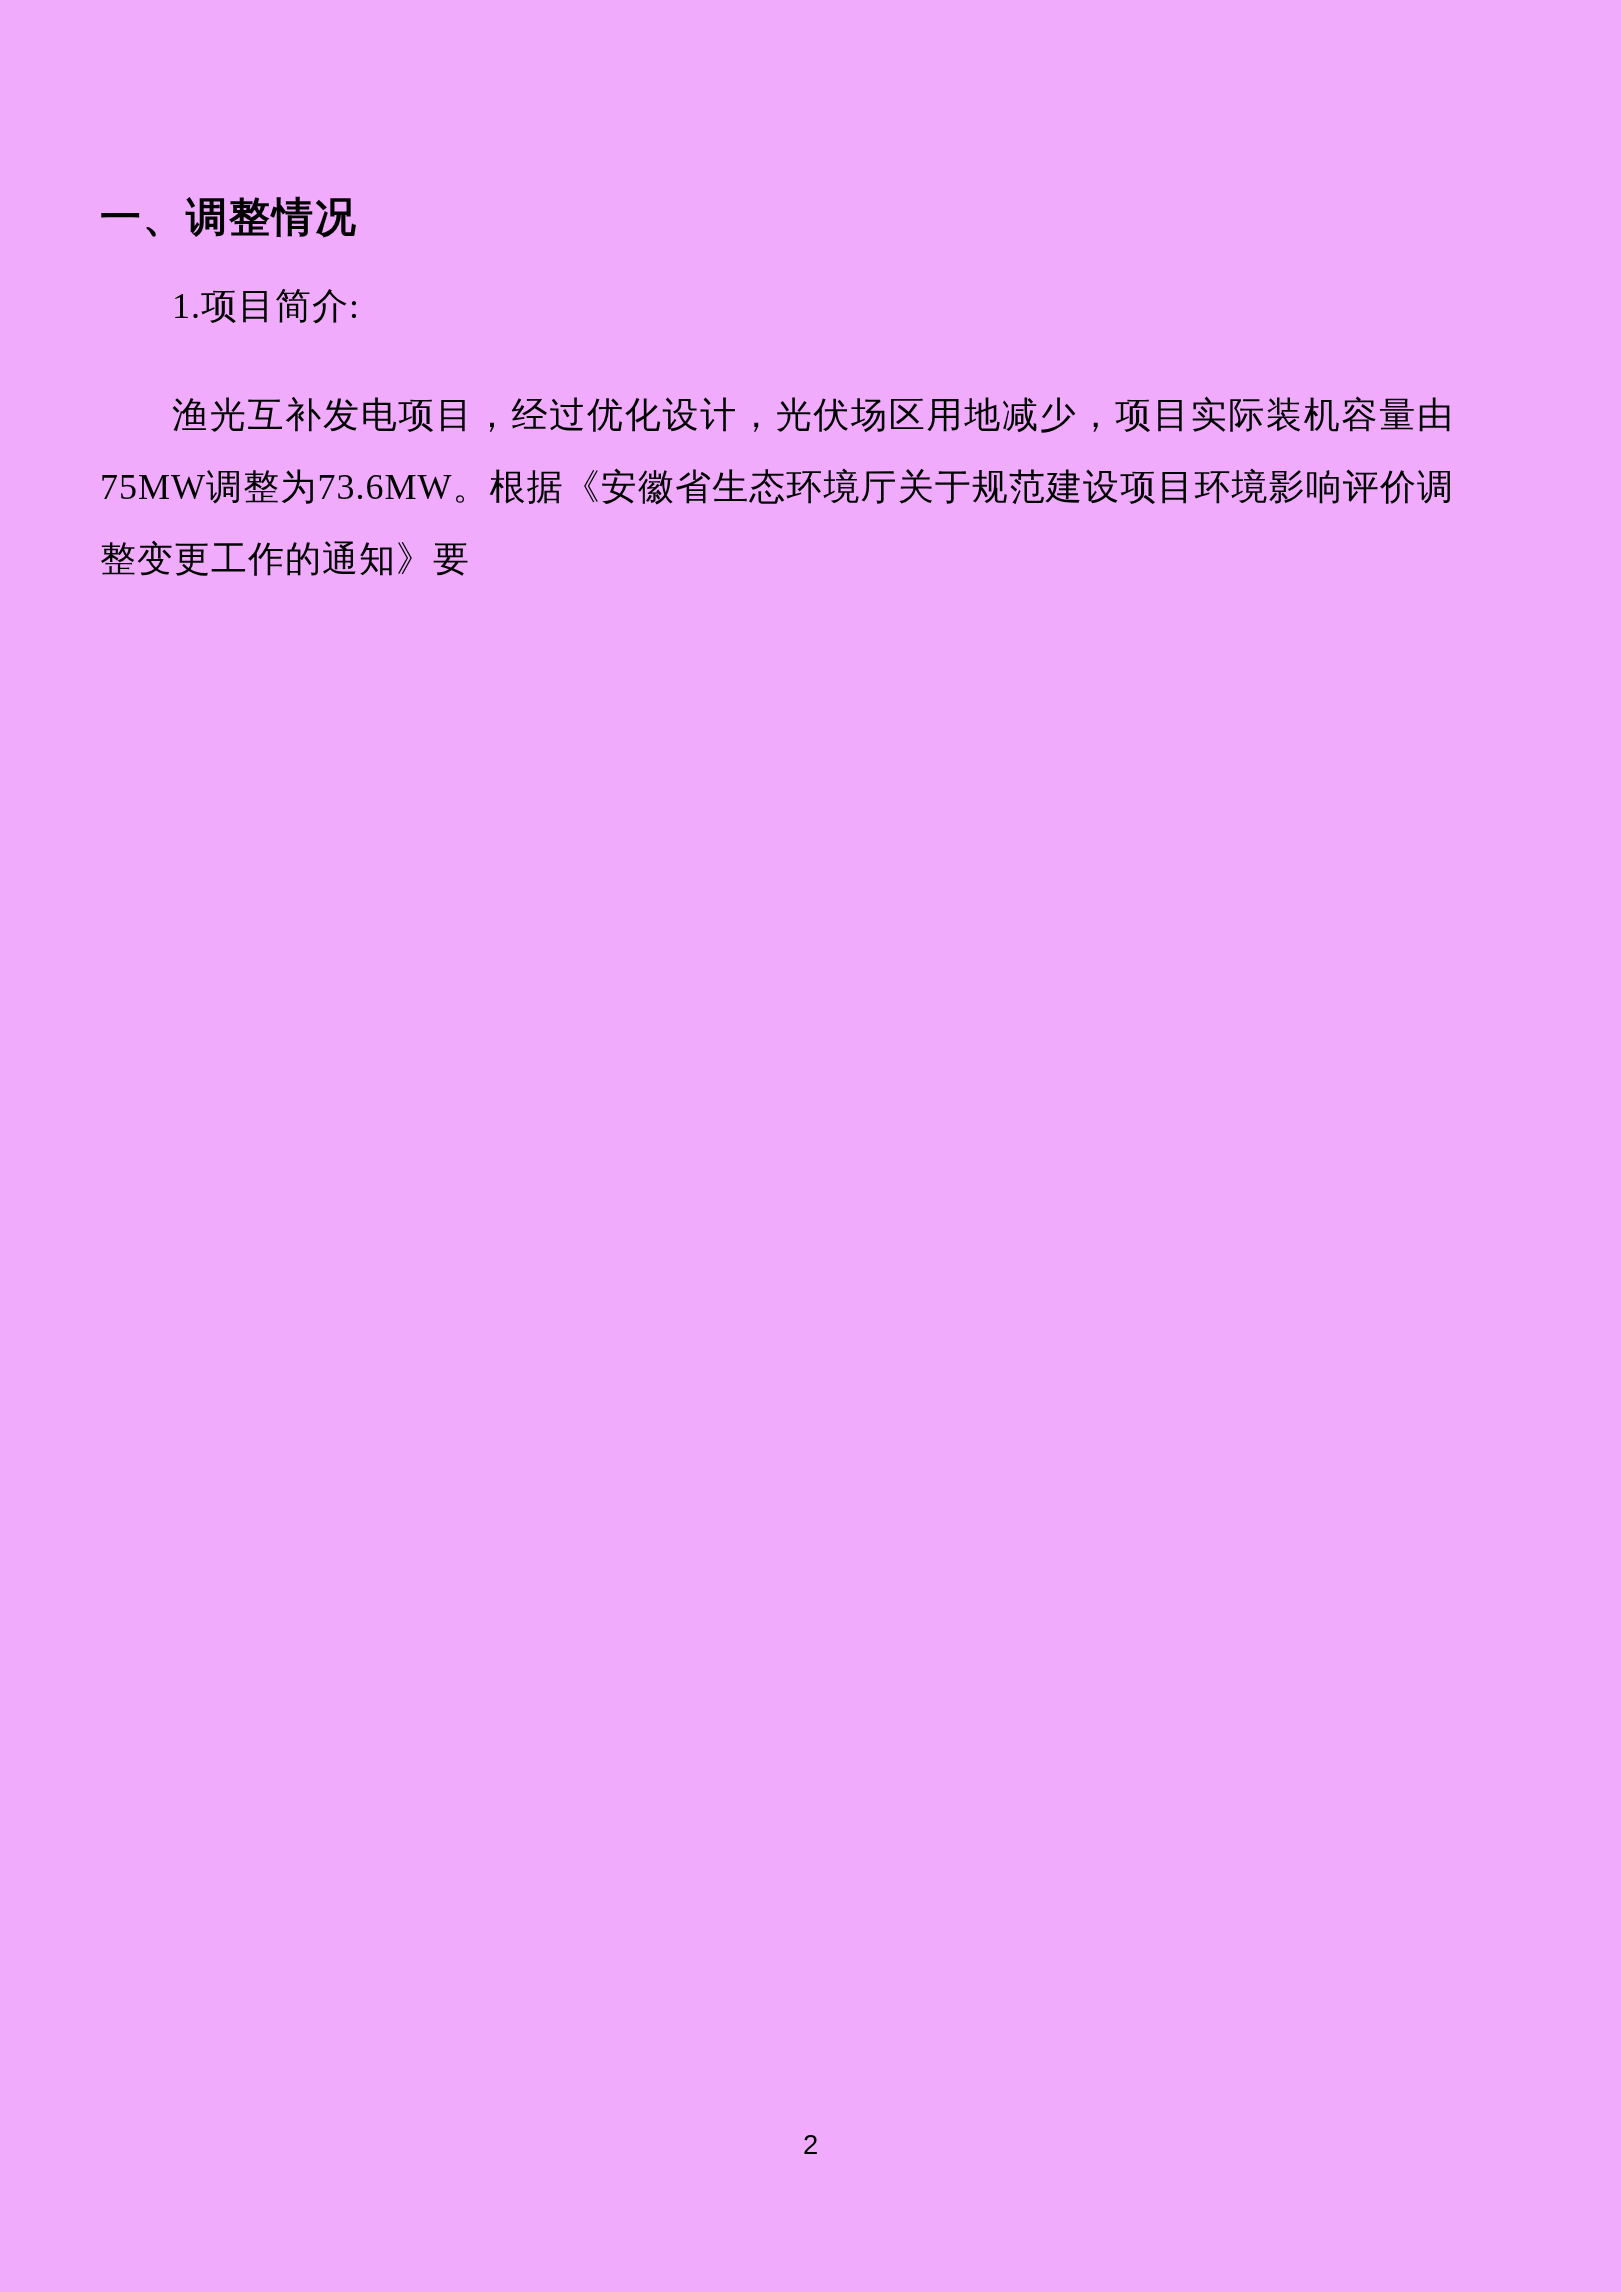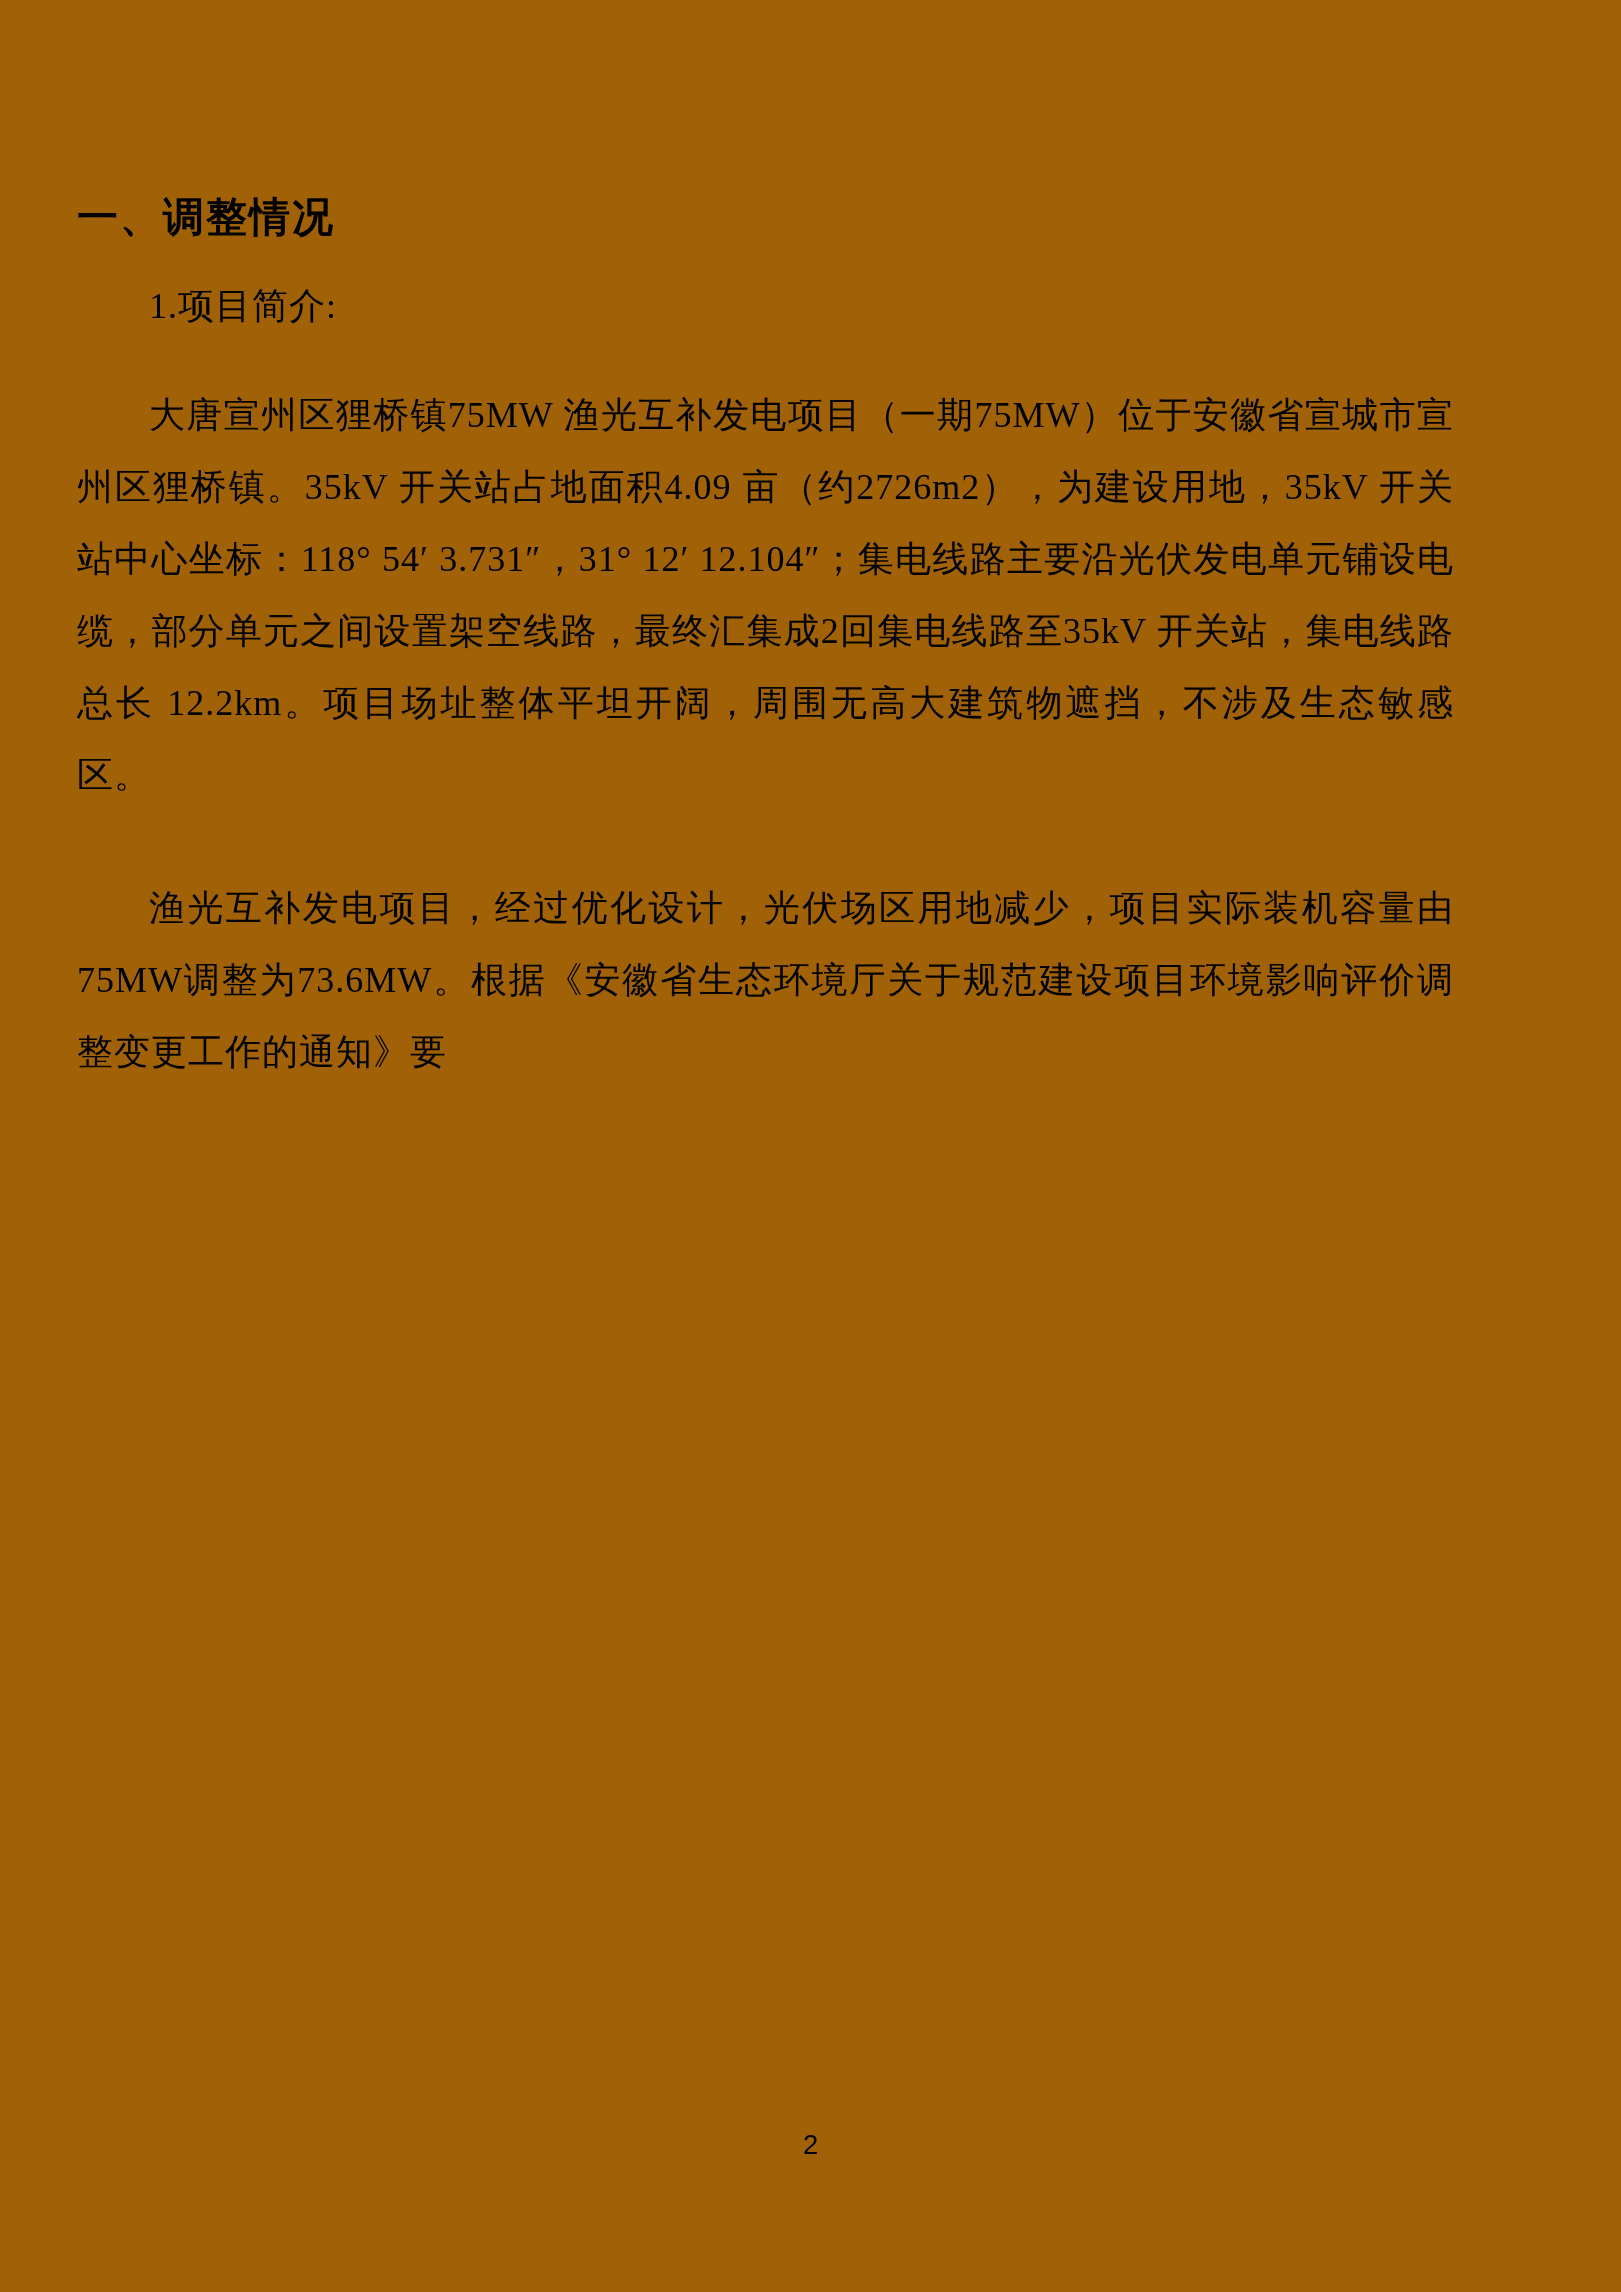--- a/index.html
+++ b/index.html
@@ -5,25 +5,25 @@
   html, body {
     margin: 0;
     padding: 0;
     background: #ffffff;
   }
   .page {
     position: relative;
     width: 1621px;
     height: 2293px;
     margin: 0 auto;
-    background: #a16207;
+    background: #f0abfc;
     color: #000000;
     font-family: "Liberation Serif", "DejaVu Serif", serif;
     box-sizing: border-box;
-    padding: 186px 167px 0 77px;
+    padding: 186px 167px 0 100px;
     overflow: hidden;
   }
   .heading {
     font-size: 41px;
     font-weight: bold;
     line-height: 63px;
     margin: 0 0 25.5px 0;
     letter-spacing: 2px;
   }
   .sub-title {
@@ -56,21 +56,20 @@
 </style>
 </head>
 <body>
 
 <div class="page">
 
   <h1 class="heading">一、调整情况</h1>
 
   <h2 class="sub-title">1.项目简介:</h2>
 
-  <p class="para">大唐宣州区狸桥镇75MW 渔光互补发电项目（一期75MW）位于安徽省宣城市宣州区狸桥镇。35kV 开关站占地面积4.09 亩（约2726m2），为建设用地，35kV 开关站中心坐标：118° 54′ 3.731″，31° 12′ 12.104″；集电线路主要沿光伏发电单元铺设电缆，部分单元之间设置架空线路，最终汇集成2回集电线路至35kV 开关站，集电线路总长 12.2km。项目场址整体平坦开阔，周围无高大建筑物遮挡，不涉及生态敏感区。</p>
 
 
 
   <p class="para">渔光互补发电项目，经过优化设计，光伏场区用地减少，项目实际装机容量由75MW调整为73.6MW。根据《安徽省生态环境厅关于规范建设项目环境影响评价调整变更工作的通知》要</p>
 
   <div class="page-number">2</div>
 
 </div>
 
 

